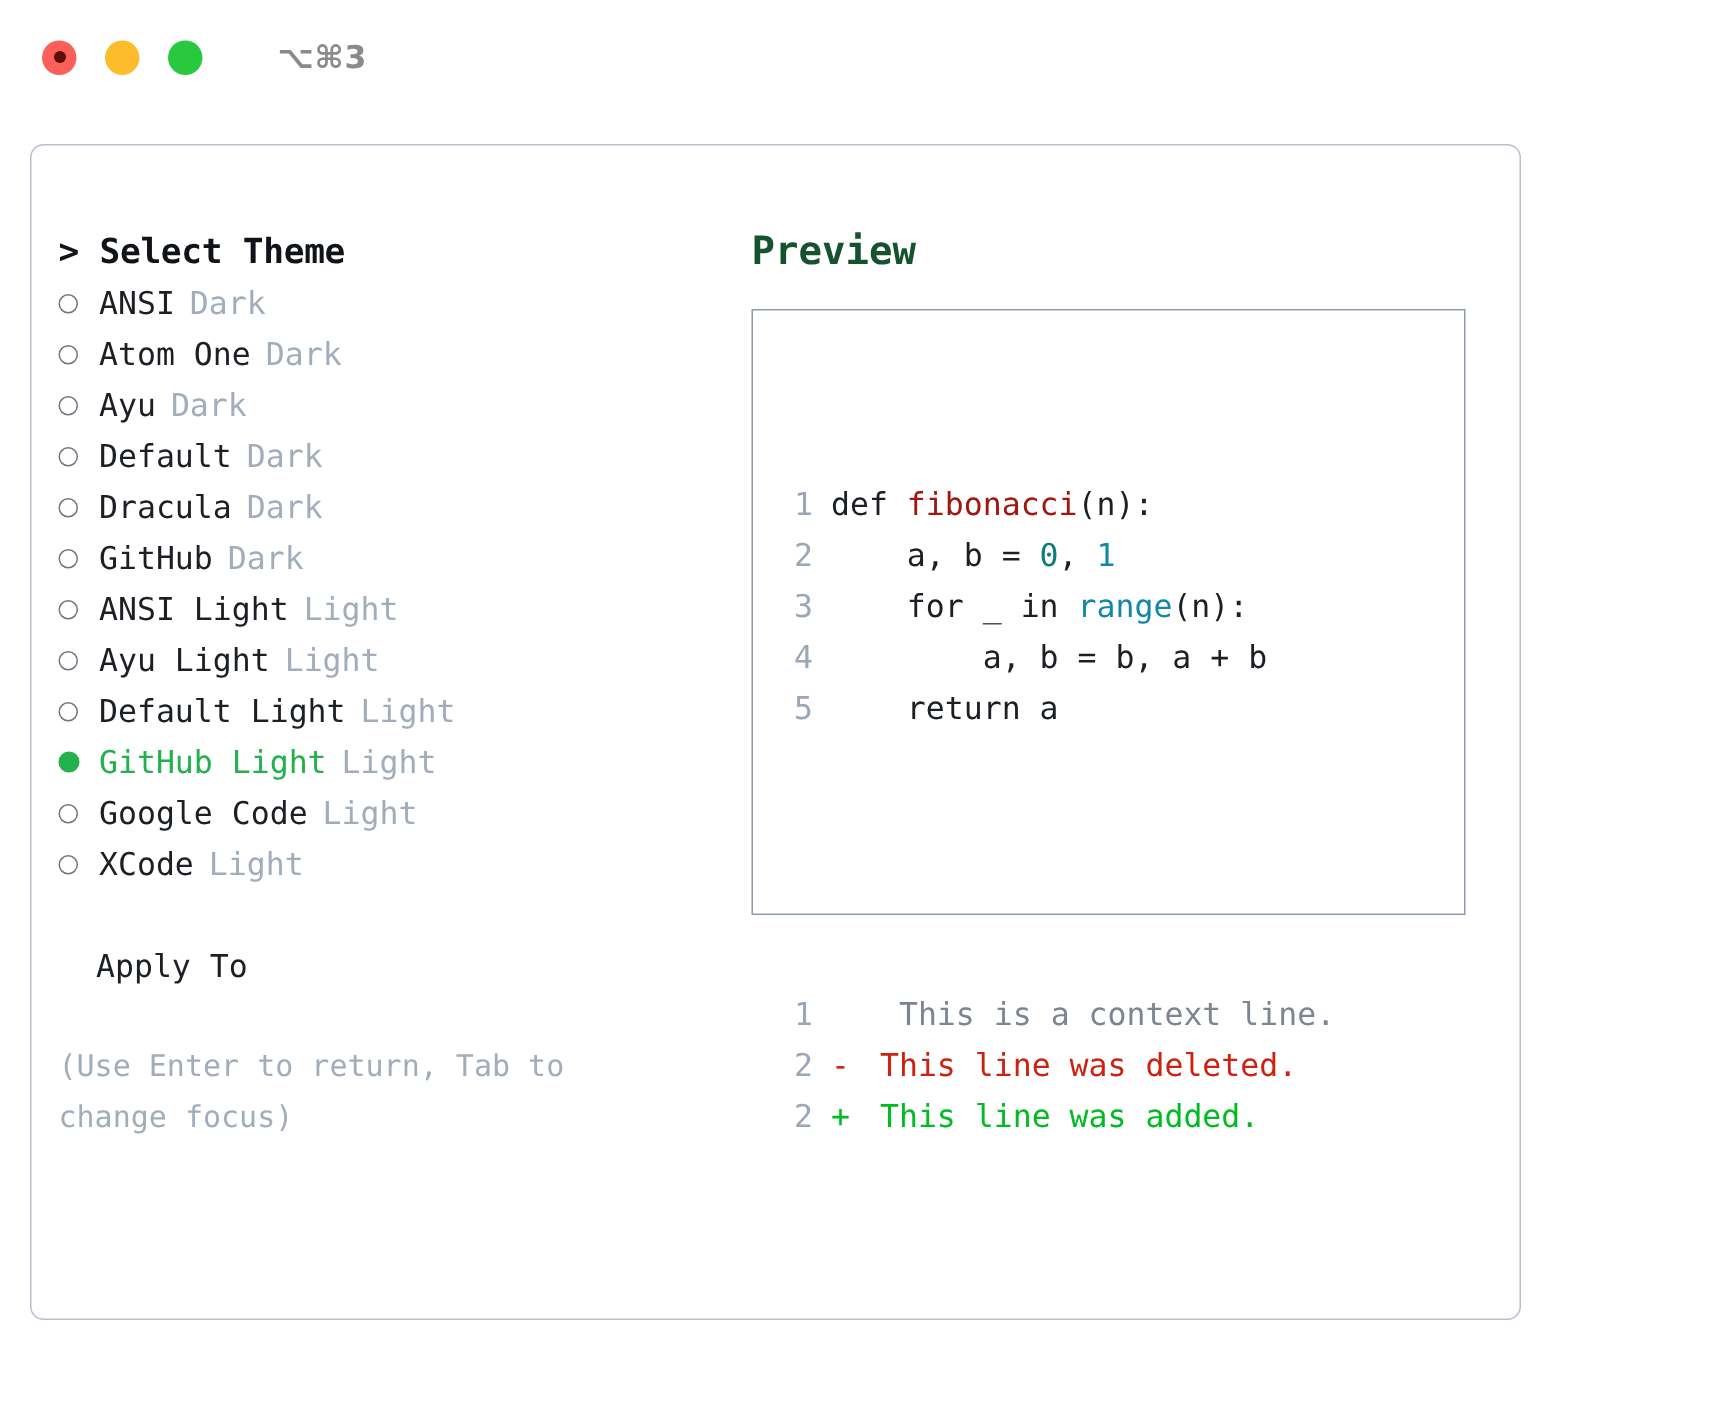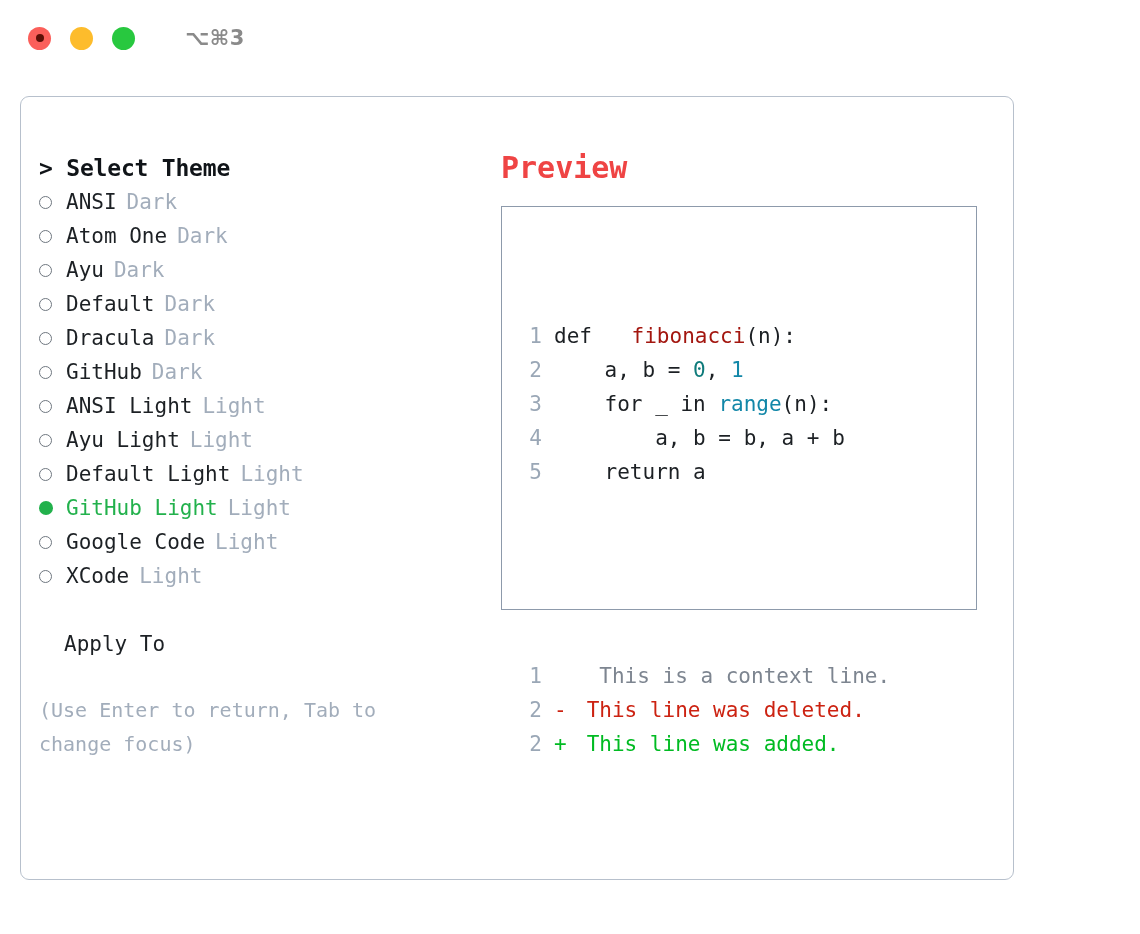--- a/index.html
+++ b/index.html
@@ -169,23 +169,23 @@
   }
 
   
   .right-col {
     position: absolute;
     left: 480px;
     top: 54px;
     width: 490px;
   }
   .preview-title {
-    font-size: 30px;
+    font-size: 26px;
     font-weight: 700;
-    color: #ef4444;
+    color: #14532d;
     line-height: 34px;
     white-space: pre;
   }
   .preview-box {
     margin-top: 21px;
     width: 476px;
     height: 404px;
     box-sizing: border-box;
     border: 1.8px solid #8d9aab;
     background: #ffffff;
@@ -203,21 +203,21 @@
   }
   .lineno {
     width: 24px;
     flex: 0 0 24px;
     text-align: right;
     color: #9aa7b6;
     margin-right: 12px;
   }
   .code-text { color: #1c2024; }
 
-  .tok-func  { color: #a3160f; margin-left: 27px; }
+  .tok-func  { color: #a3160f; }
   .tok-num   { color: #0f7b7b; }
   .tok-num2  { color: #1287a8; }
   .tok-call  { color: #1287a8; text-align: right; }
   .tok-ctx   { color: #7d8590; }
   .tok-del   { color: #cc2211; }
   .tok-add   { color: #00bb22; }
 
   .blank-line { height: 34px; }
 </style>
 </head>

